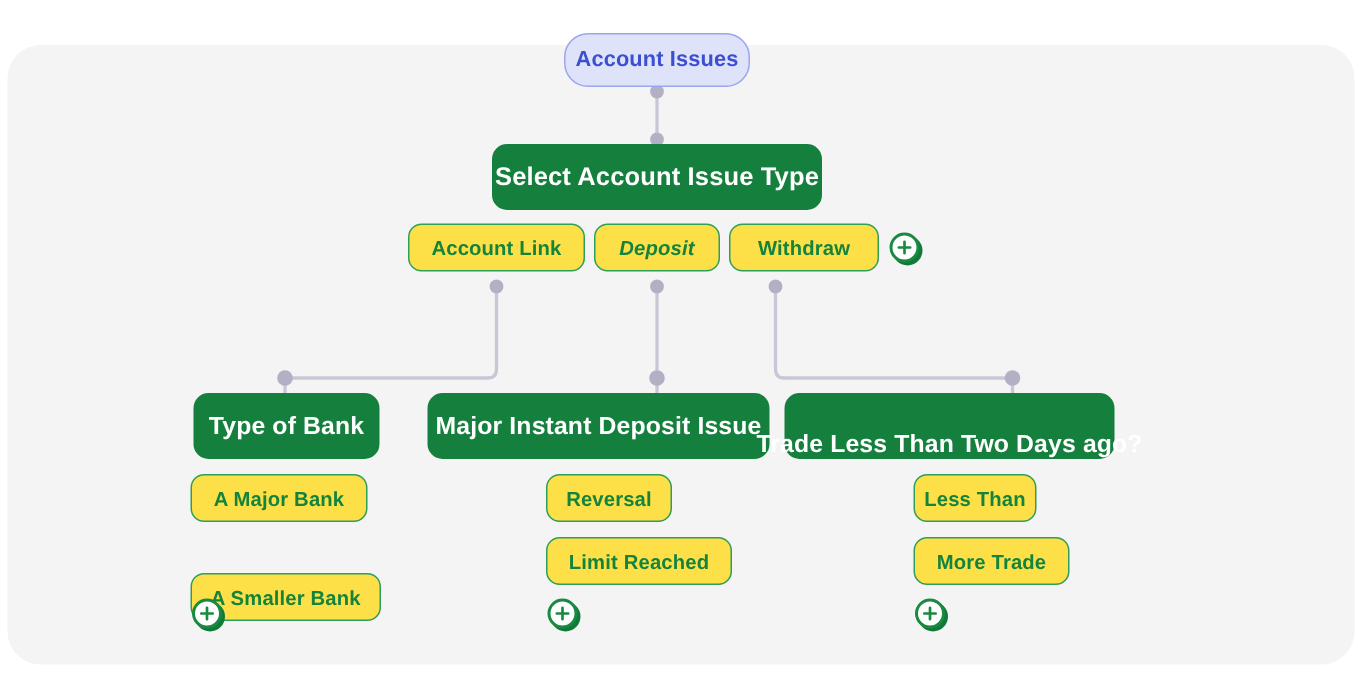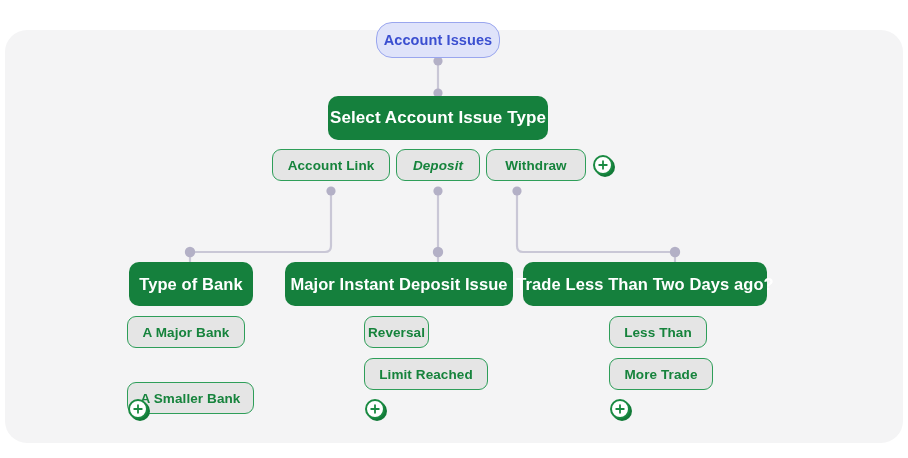--- a/index.html
+++ b/index.html
@@ -73,21 +73,21 @@
     font-weight: 700;
     letter-spacing: .1px;
     height: 44px;
   }
   .header-node.small {
     font-size: 16.5px;
   }
 
   
   .chip {
-    background: #e5e5e5;
+    background: #fde047;
     border: 1.4px solid #2e9e59;
     border-radius: 9px;
     color: #16833c;
     font-size: 13.5px;
     font-weight: 700;
     letter-spacing: .1px;
     height: 32px;
   }
 
   
@@ -181,39 +181,39 @@
   <div class="add-btn" style="left:128px; top:399px;" data-name="add-option-button-type-of-bank">
     <svg width="12" height="12" viewBox="0 0 12 12" data-name="plus-icon">
       <path d="M6,2.2 L6,9.8 M2.2,6 L9.8,6" stroke="#1a8a42" stroke-width="1.8" stroke-linecap="round" fill="none"></path>
     </svg>
   </div>
 
   <div class="node header-node small" style="left:285px; top:262px; width:228px;" data-name="node-select-instant-deposit-issue">
     <span data-name="node-select-instant-deposit-issue-label">Major Instant Deposit Issue</span>
   </div>
 
-  <div class="node chip" style="left:364px; top:316px; width:65px;" data-name="chip-reversal">
+  <div class="node chip" style="left:364px; top:316px; width:84px;" data-name="chip-reversal">
     <span data-name="chip-reversal-label">Reversal</span>
   </div>
 
   <div class="node chip" style="left:364px; top:358px; width:124px;" data-name="chip-limit-reached">
     <span data-name="chip-limit-reached-label">Limit Reached</span>
   </div>
 
   <div class="add-btn" style="left:365px; top:399px;" data-name="add-option-button-instant-deposit">
     <svg width="12" height="12" viewBox="0 0 12 12" data-name="plus-icon">
       <path d="M6,2.2 L6,9.8 M2.2,6 L9.8,6" stroke="#1a8a42" stroke-width="1.8" stroke-linecap="round" fill="none"></path>
     </svg>
   </div>
 
-  <div class="node header-node small" style="left:523px; top:262px; width:244px;" data-name="node-trade-less-than-two-days-ago">
+  <div class="node header-node small" style="left:523px; top:262px; width:220px;align-items:flex-end;" data-name="node-trade-less-than-two-days-ago">
     <span data-name="node-trade-less-than-two-days-ago-label">Trade Less Than Two Days ago?</span>
   </div>
 
-  <div class="node chip" style="left:609px; top:316px; width:98px;" data-name="chip-less-than">
+  <div class="node chip" style="left:609px; top:316px; width:82px;" data-name="chip-less-than">
     <span data-name="chip-less-than-label">Less Than</span>
   </div>
 
   <div class="node chip" style="left:609px; top:358px; width:104px;" data-name="chip-more-than">
     <span data-name="chip-more-than-label">More Trade</span>
   </div>
 
   <div class="add-btn" style="left:610px; top:399px;" data-name="add-option-button-trade">
     <svg width="12" height="12" viewBox="0 0 12 12" data-name="plus-icon">
       <path d="M6,2.2 L6,9.8 M2.2,6 L9.8,6" stroke="#1a8a42" stroke-width="1.8" stroke-linecap="round" fill="none"></path>

